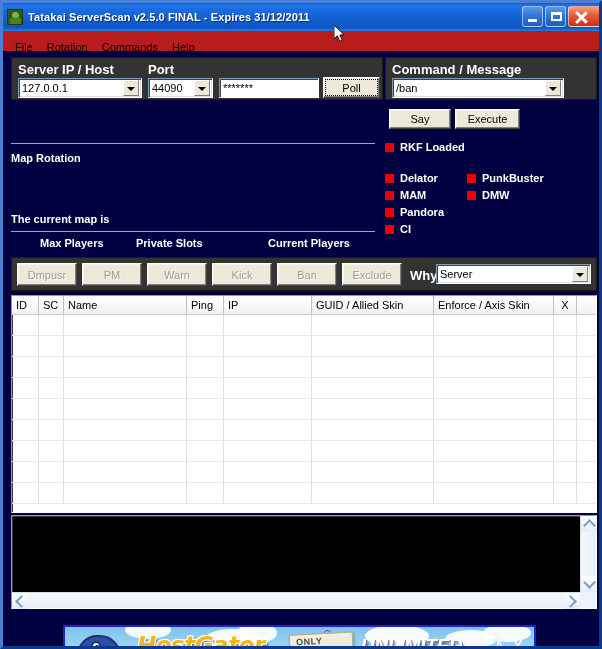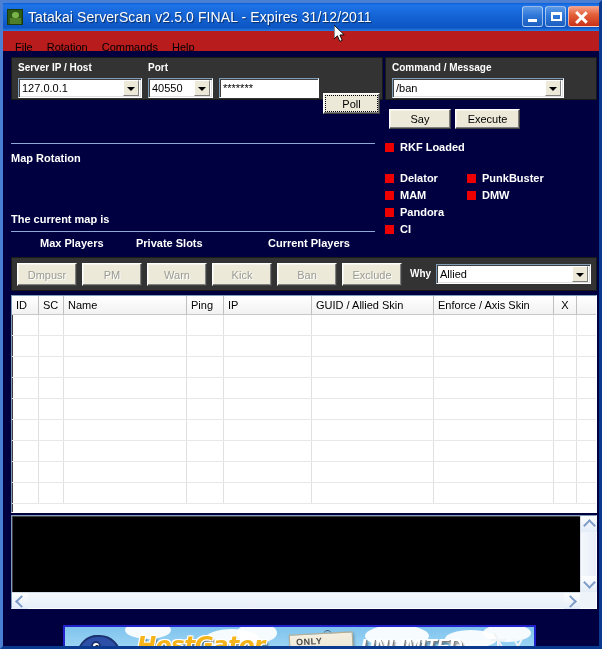--- a/index.html
+++ b/index.html
@@ -53,22 +53,22 @@
     position:absolute; left:4px; top:2px; width:7px; height:6px;
     background:#79b449; border-radius:50% 50% 40% 40%;
   }
   .app-icon::after {
     content:"";
     position:absolute; left:2px; top:8px; width:11px; height:7px;
     background:#4f7f2a;
   }
   .title-text {
     color: #ffffff;
-    font-size: 14px;
-    font-weight: normal;
+    font-size: 11px;
+    font-weight: bold;
     text-shadow: 1px 1px 1px rgba(0,0,0,0.55);
     white-space: nowrap;
     letter-spacing: 0.1px;
   }
   .win-btns {
     position: absolute;
     right: 3px; top: 3px;
     display: flex;
     gap: 2px;
   }
@@ -138,21 +138,21 @@
     position: absolute;
     left: 382px; top: 6px;
     width: 212px; height: 43px;
     background: #333333;
     border: 1px solid #1a1a1a;
     box-sizing: border-box;
   }
   .fld-label {
     position: absolute;
     color: #ffffff;
-    font-size: 10px;
+    font-size: 13px;
     font-weight: bold;
     white-space: nowrap;
   }
   .combo {
     position: absolute;
     background: #ffffff;
     border: 1px solid;
     border-color: #7f9db9 #ffffff #ffffff #7f9db9;
     box-shadow: inset 1px 1px 0 #404040, inset -1px -1px 0 #dfdfdf;
     box-sizing: border-box;
@@ -207,21 +207,21 @@
     border-color: #ffffff #404040 #404040 #ffffff;
     box-shadow: inset -1px -1px 0 #808080, inset 1px 1px 0 #f5f4ea;
     box-sizing: border-box;
     color: #000;
     font-size: 11px;
     display: flex;
     align-items: center;
     justify-content: center;
     text-align: center;
   }
-  .btn.focus { outline: 1px dotted #000; outline-offset: -3px; margin-top: 16px; }
+  .btn.focus { outline: 1px dotted #000; outline-offset: -3px; }
   .btn.disabled { color: #9b9b94; text-shadow: 1px 1px 0 #ffffff; }
 
   
   .hline {
     position: absolute;
     background: #8fa8d8;
     height: 1px;
   }
   .white-lbl {
     position: absolute;
@@ -516,21 +516,21 @@
 
     <div class="panel-server">
       <div class="fld-label" style="left:6px; top:4px;">Server IP / Host</div>
       <div class="combo" style="left:6px; top:20px; width:124px;">
         <span class="val">127.0.0.1</span>
         <span class="arrowbtn"></span>
       </div>
 
       <div class="fld-label" style="left:136px; top:4px;">Port</div>
       <div class="combo" style="left:136px; top:20px; width:65px;">
-        <span class="val">40550</span>
+        <span class="val">44090</span>
         <span class="arrowbtn"></span>
       </div>
 
       <div class="fld-label" style="left:207px; top:19px;">RCON Passwd</div>
       <div class="textbox" style="left:207px; top:20px; width:100px;">*******</div>
 
       <div class="btn focus" style="left:311px; top:19px; width:57px; height:21px;">
         <span>Poll</span>
       </div>
     </div>
@@ -613,21 +613,21 @@
         <span>Kick</span>
       </div>
       <div class="btn disabled" style="left:265px; top:5px; width:60px; height:23px;">
         <span>Ban</span>
       </div>
       <div class="btn disabled" style="left:330px; top:5px; width:60px; height:23px;">
         <span>Exclude</span>
       </div>
       <div class="fld-label" style="left:398px; top:10px;">Why</div>
       <div class="combo" style="left:424px; top:6px; width:155px;">
-        <span class="val">Allied</span>
+        <span class="val">Server</span>
         <span class="arrowbtn"></span>
       </div>
     </div>
 
     <div class="grid">
       <div class="grid-head">
         <div class="cell" style="width:27px;">ID</div>
         <div class="cell" style="width:25px;">SC</div>
         <div class="cell" style="width:123px;">Name</div>
         <div class="cell" style="width:37px;">Ping</div>

